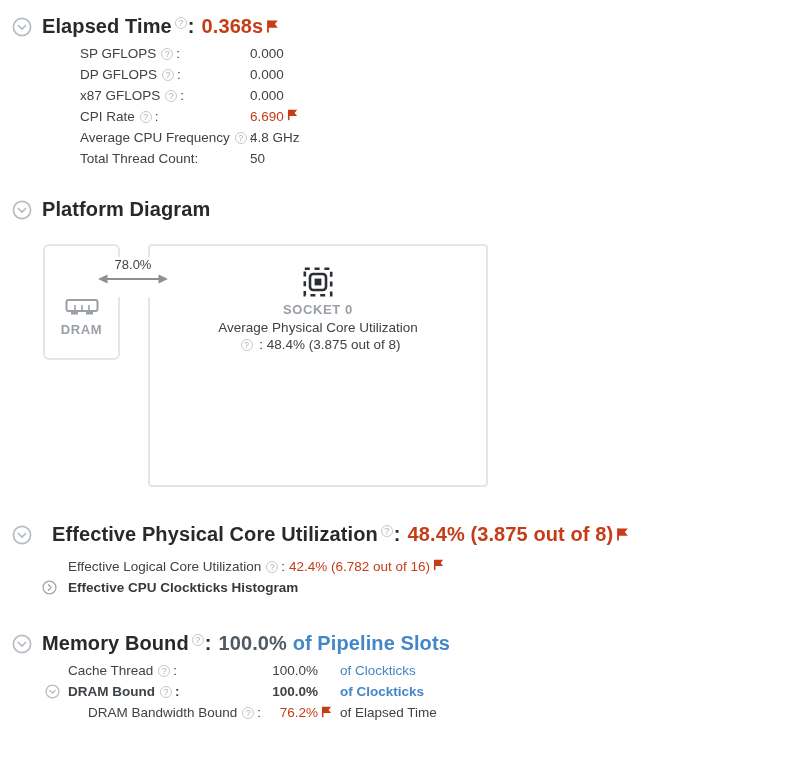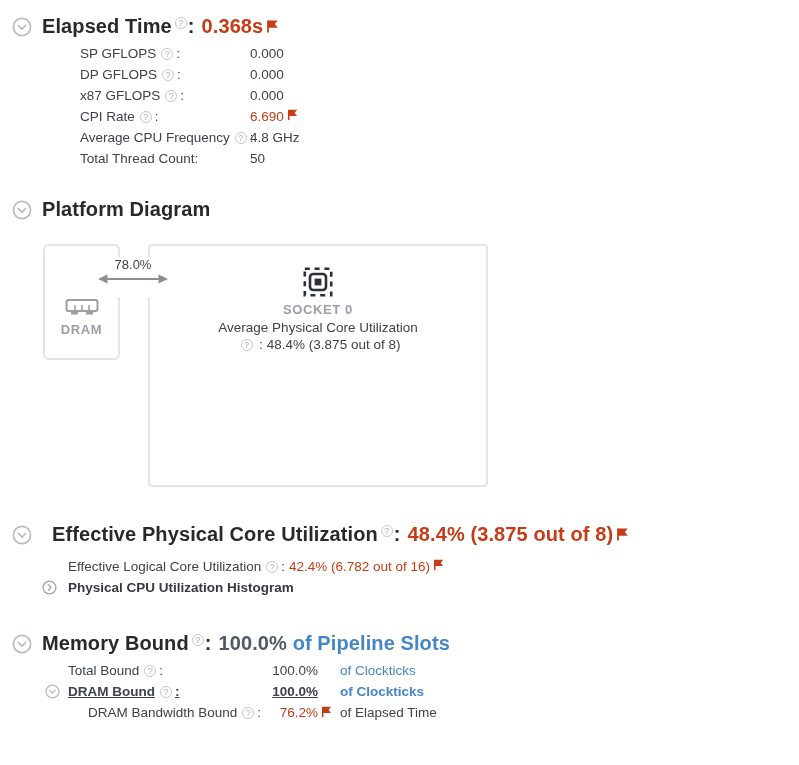--- a/index.html
+++ b/index.html
@@ -81,21 +81,21 @@
   .hist-row .circ { width:15px; height:15px; margin-right:11px; flex:none; }
   .hist-row .hist-label { font-size:13.5px; font-weight:700; color:#35393d; }
   
   .mem-row { position:relative; height:21px; font-size:13.5px; line-height:21px; white-space:nowrap; }
   .mem-row .lbl  { padding-left:68px; display:inline-block; }
   .mem-row .lbl.indent { padding-left:88px; }
   .mem-row .circ { position:absolute; left:45px; top:3px; width:15px; height:15px; cursor:pointer; }
   .mem-row .mval { position:absolute; left:238px; width:80px; text-align:right; top:0; }
   .mem-row .mflag { position:absolute; left:321px; top:3px; }
   .mem-row .munit { position:absolute; left:340px; top:0; }
-  .bold { font-weight:700;text-decoration:underline; }
+  .bold { font-weight:700; }
   .mt-plat { margin-top:27px; }
   .mt-core { margin-top:34px;gap:10px; }
   .mt-logical { margin-top:8px; }
   .mt-mem { margin-top:32px; }
   .mt-memrows { margin-top:3px; }
   a.unit-link { text-decoration:none; cursor:pointer; }
 </style>
 </head>
 <body>
 
@@ -213,34 +213,34 @@
     <div class="sub-row mt-logical">
       <span>Effective Logical Core Utilization</span><span class="help">?</span><span>:</span>
       <span class="red"> <span>42.4% (6.782 out of 16)</span><svg class="flag" width="12" height="14" viewBox="0 0 14 15">
             <use href="#flag-shape"></use>
           </svg></span>
     </div>
     <div class="hist-row">
       <svg class="circ" viewBox="0 0 20 20">
           <use href="#chev-right-circle"></use>
         </svg>
-      <span class="hist-label">Physical CPU Utilization Histogram</span>
+      <span class="hist-label">Effective CPU Clockticks Histogram</span>
     </div>
   </div>
 
   <div>
     <div class="sec-head mt-mem">
       <svg class="circ" viewBox="0 0 20 20">
           <use href="#chev-down-circle"></use>
         </svg>
       <h2><span>Memory Bound</span><span class="help sup">?</span><span class="colon">:</span><span class="slate">100.0%</span><span> </span><a class="blue unit-link">of Pipeline Slots</a></h2>
     </div>
     <div class="mt-memrows">
       <div class="mem-row">
-        <span class="lbl"><span>Total Bound</span><span class="help">?</span><span>:</span></span>
+        <span class="lbl"><span>Cache Thread</span><span class="help">?</span><span>:</span></span>
         <span class="mval">100.0%</span>
         <a class="munit blue unit-link">of Clockticks</a>
       </div>
       <div class="mem-row">
         <svg class="circ" viewBox="0 0 20 20">
             <use href="#chev-down-circle"></use>
           </svg>
         <span class="lbl bold"><span>DRAM Bound</span><span class="help">?</span><span>:</span></span>
         <span class="mval bold">100.0%</span>
         <a class="munit blue bold unit-link">of Clockticks</a>

